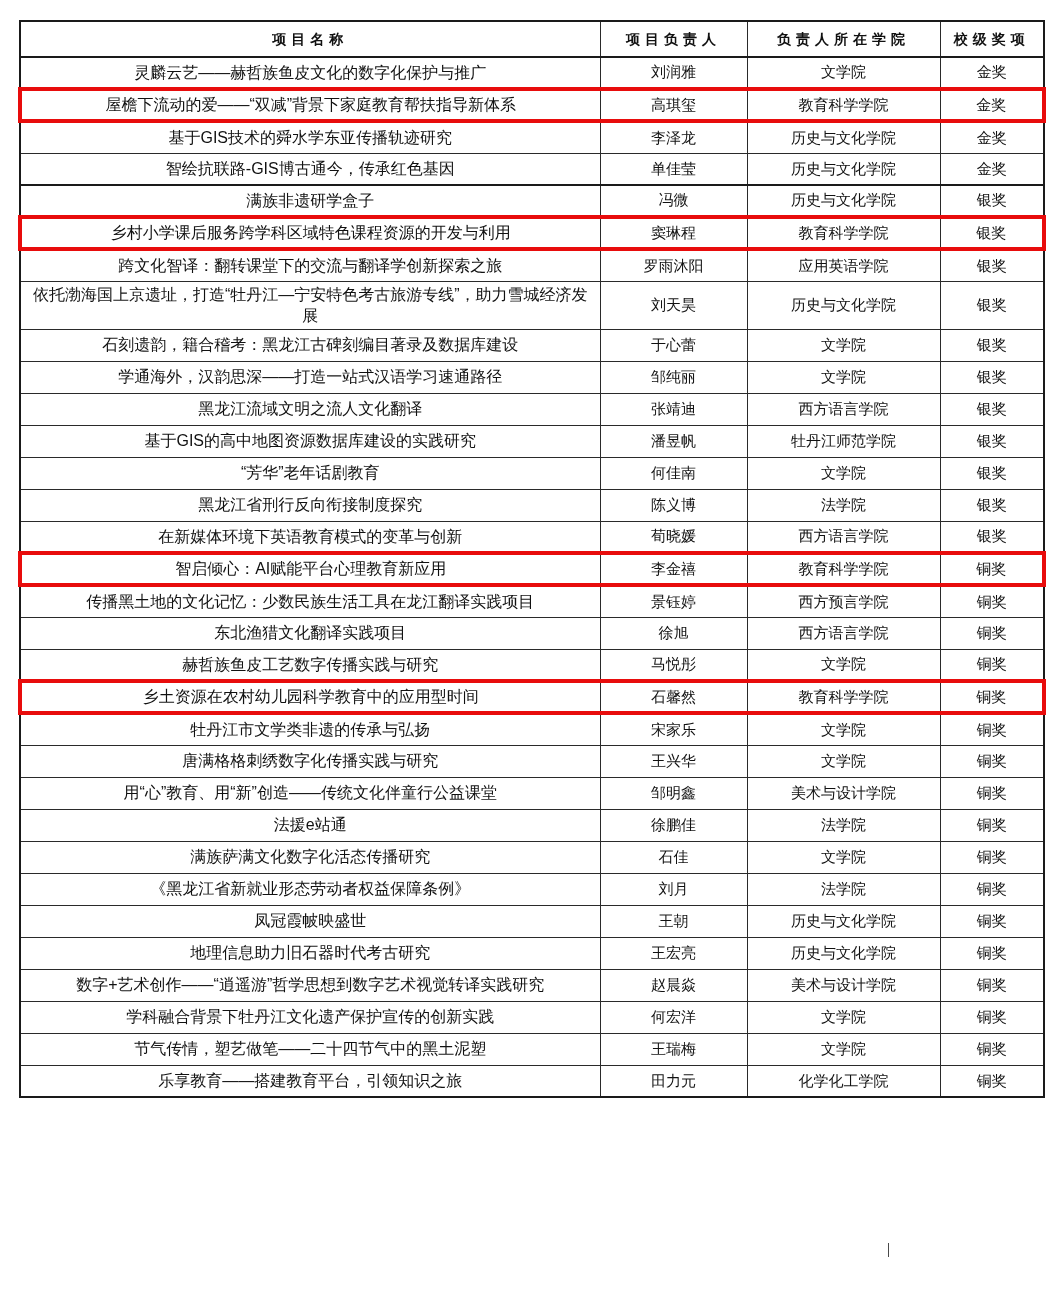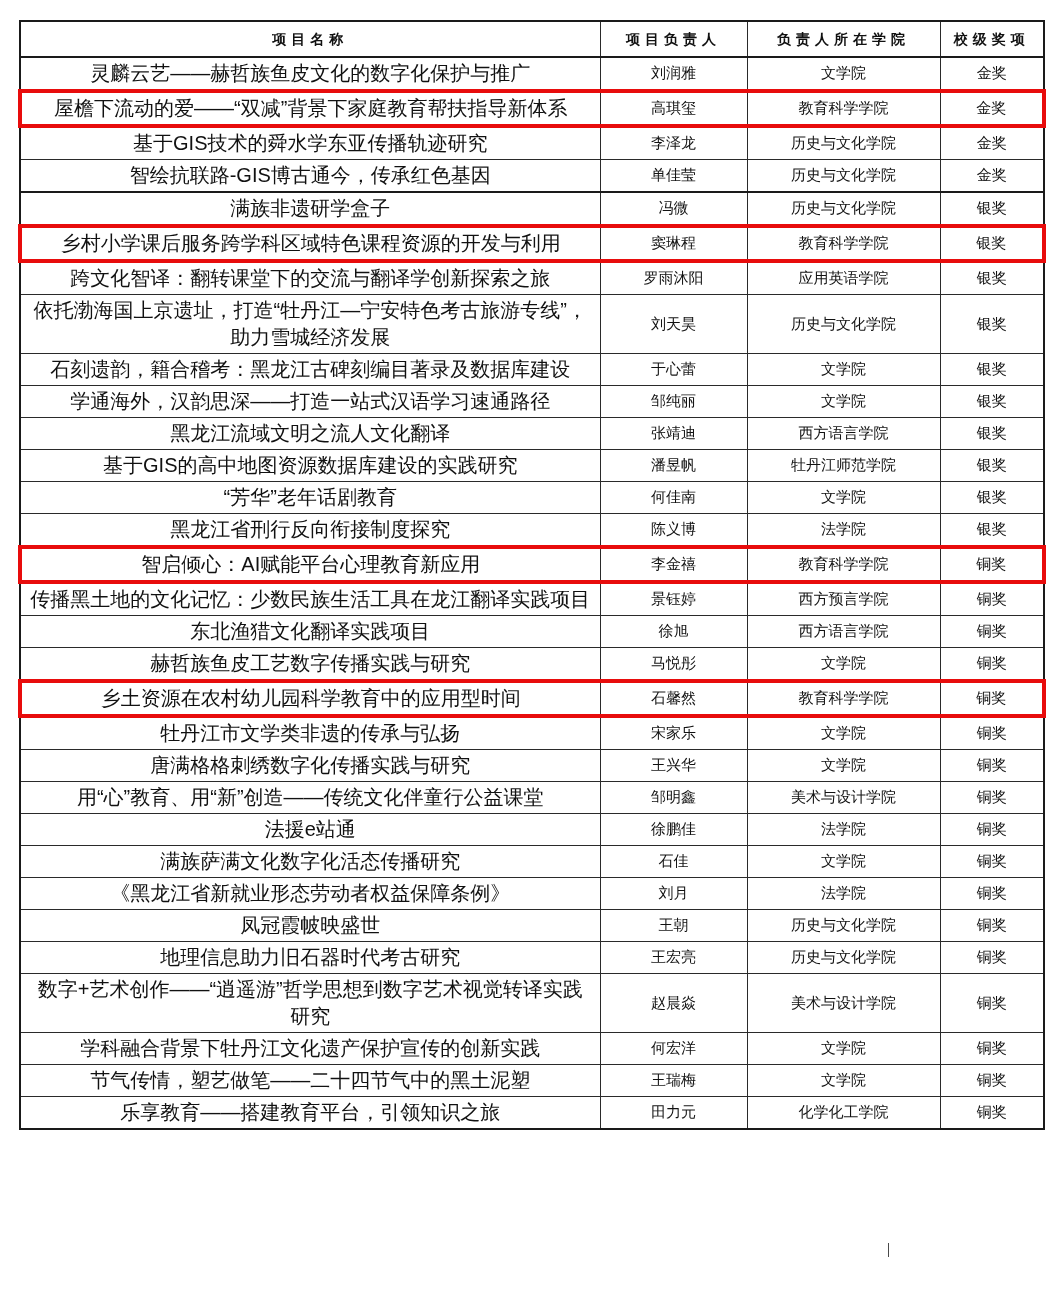--- a/index.html
+++ b/index.html
@@ -39,21 +39,21 @@
     color: #111;
   }
   thead th {
     height: 36px;
     font-weight: bold;
     font-size: 14px;
     letter-spacing: 5px;
     border-bottom: 2px solid #1a1a1a;
   }
   tbody td { height: 32px; }
-  td.project { font-size: 20px; }
+  td.project { font-size: 16px; }
 
   
   tr.section-end td { border-bottom-width: 2px; border-bottom-color: #1a1a1a; text-align: center; }
 
   
   tr.hl td {
     border-top: 4px solid var(--hl, #e80c0c);
     border-bottom: 4px solid var(--hl, #e80c0c);
   }
   tr.hl td:first-child { border-left: 4px solid var(--hl, #e80c0c); }
@@ -166,20 +166,26 @@
     <td>何佳南</td>
     <td>文学院</td>
     <td>银奖</td>
   </tr>
         <tr>
     <td class="project">黑龙江省刑行反向衔接制度探究</td>
     <td>陈义博</td>
     <td>法学院</td>
     <td>银奖</td>
   </tr>
+        <tr class="section-end">
+    <td class="project">在新媒体环境下英语教育模式的变革与创新</td>
+    <td>荀晓媛</td>
+    <td>西方语言学院</td>
+    <td>银奖</td>
+  </tr>
         <tr class="hl">
     <td class="project">智启倾心：AI赋能平台心理教育新应用</td>
     <td>李金禧</td>
     <td>教育科学学院</td>
     <td>铜奖</td>
   </tr>
         <tr>
     <td class="project">传播黑土地的文化记忆：少数民族生活工具在龙江翻译实践项目</td>
     <td>景钰婷</td>
     <td>西方预言学院</td>

